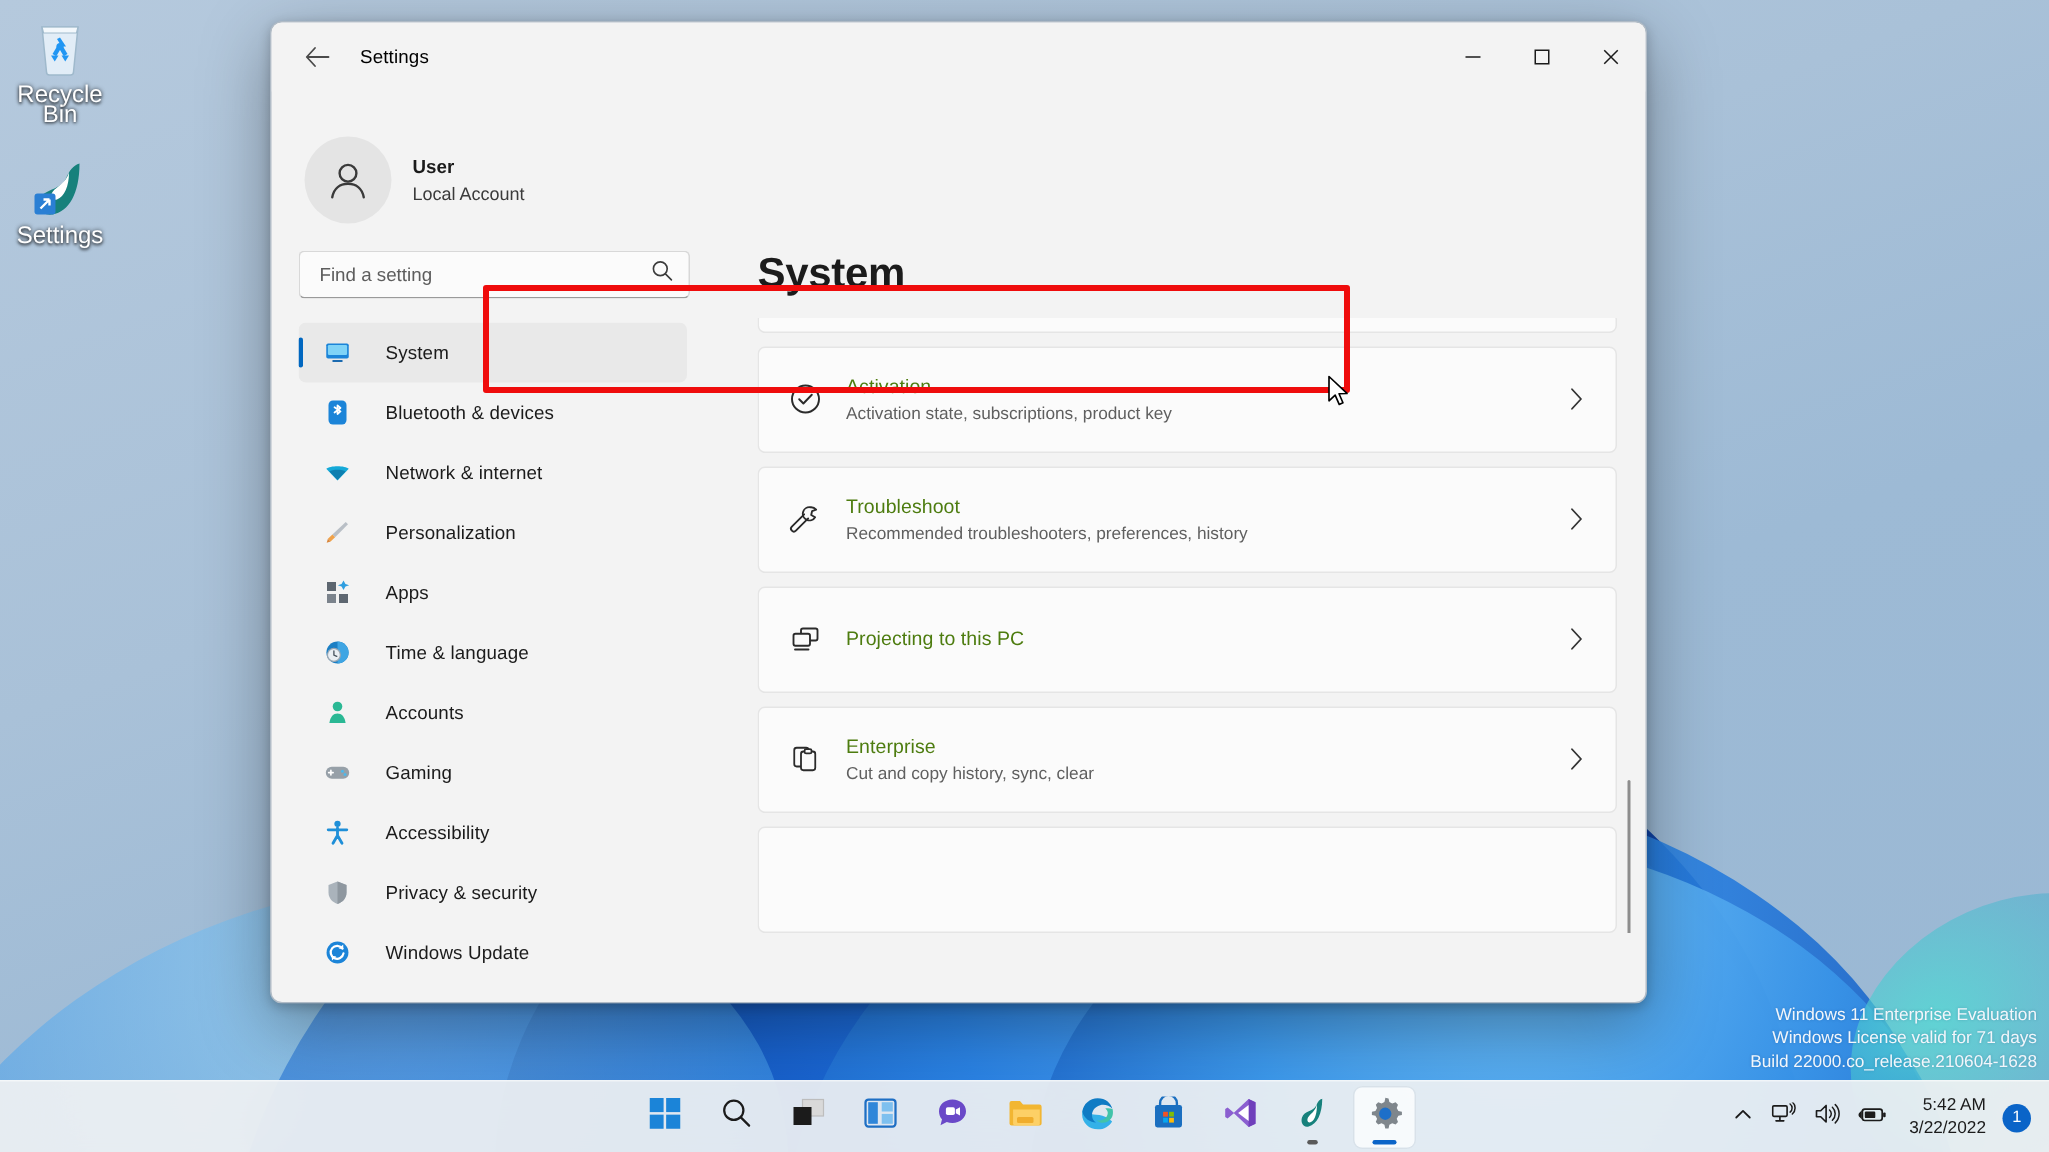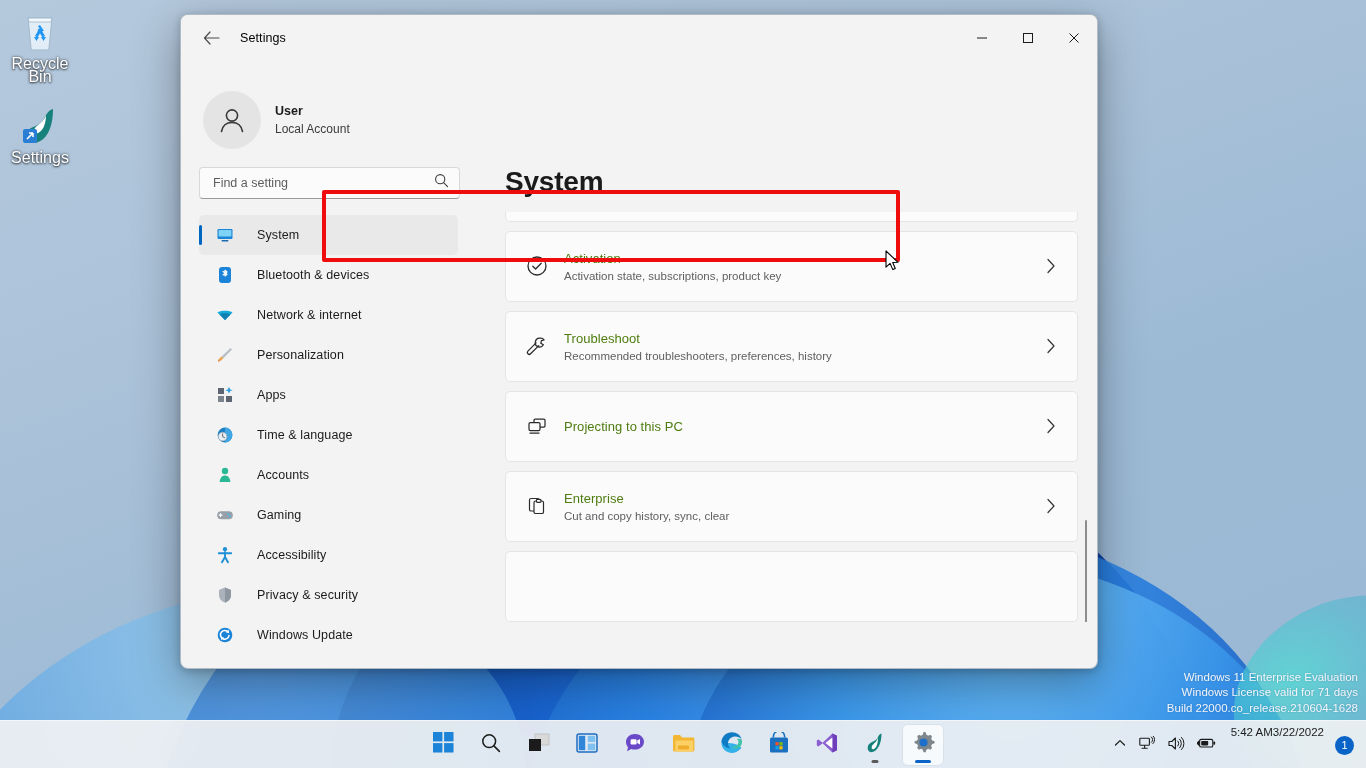--- a/index.html
+++ b/index.html
@@ -255,21 +255,21 @@
     position:absolute; right:6px; top:0; height:48px;
     display:flex; align-items:center; gap:2px;
   }
   .tray-btn {
     height:40px; border-radius:5px; padding:0 5px;
     display:flex; align-items:center; justify-content:center; cursor:default;
   }
   #clock {
     text-align:right; font-size:11.5px; color:#1b1b1b; line-height:15px;
     padding:0 7px 0 8px; cursor:default; border-radius:5px; height:40px;
-    display:flex; flex-direction:row; justify-content:center;
+    display:flex; flex-direction:column; justify-content:center;
   }
   #notif-badge {
     width:19px; height:19px; border-radius:50%; background:#0a64c8;
     color:#fff; font-size:11px; display:flex; align-items:center; justify-content:center;
     margin-right:6px; margin-left:2px;
   }
 </style>
 </head>
 <body>
 

